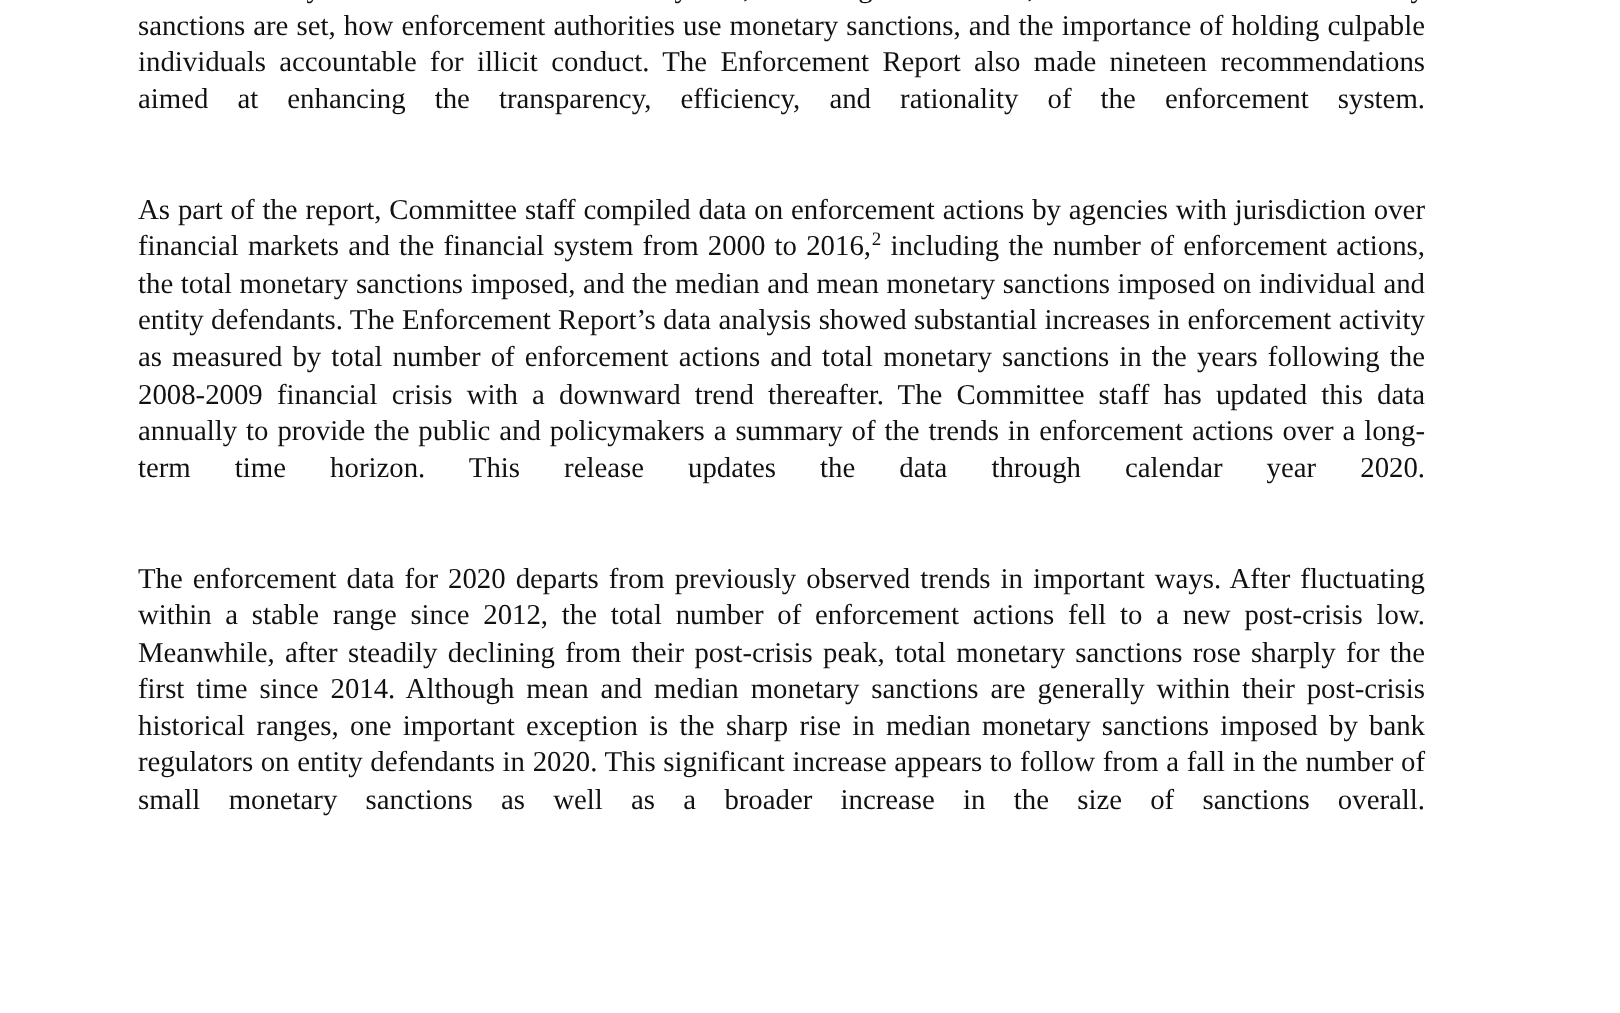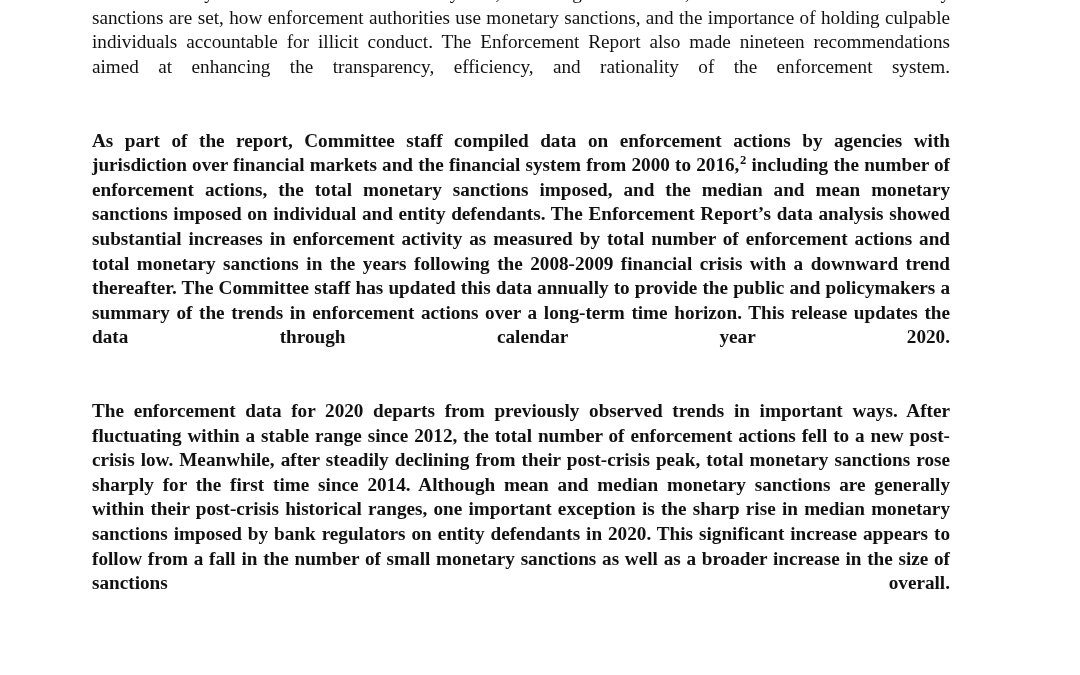--- a/index.html
+++ b/index.html
@@ -39,21 +39,20 @@
     line-height: 24.6px;
     text-align: justify;
     text-justify: inter-word;
     letter-spacing: 0.0px;
     word-spacing: 0.1px;
     hyphens: none;
   }
 
   p.body-paragraph + p.body-paragraph {
     margin-top: 24.6px;    
-    font-weight: bold;
   }
 
   
   p.body-paragraph:after {
     content: "";
     display: inline-block;
     width: 100%;
   }
 
   sup.footnote-ref {

